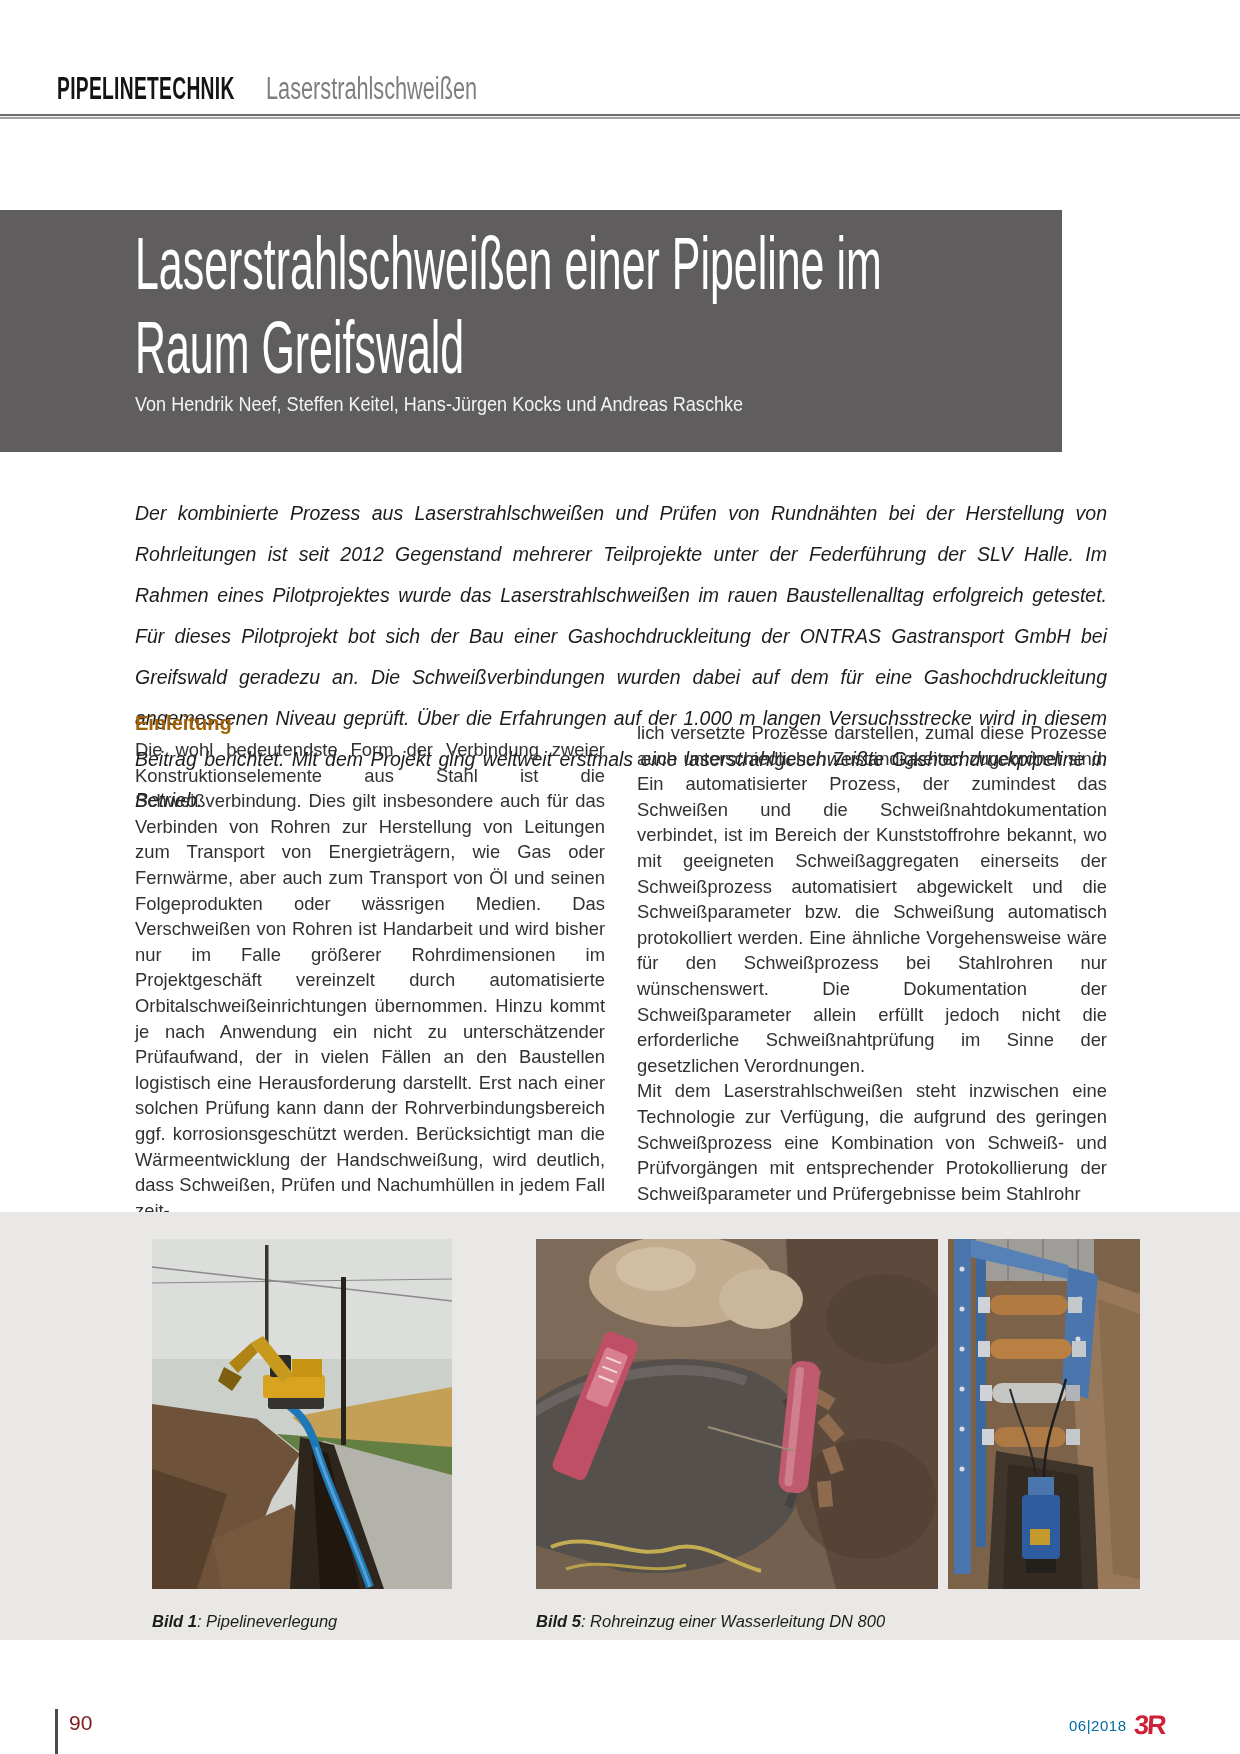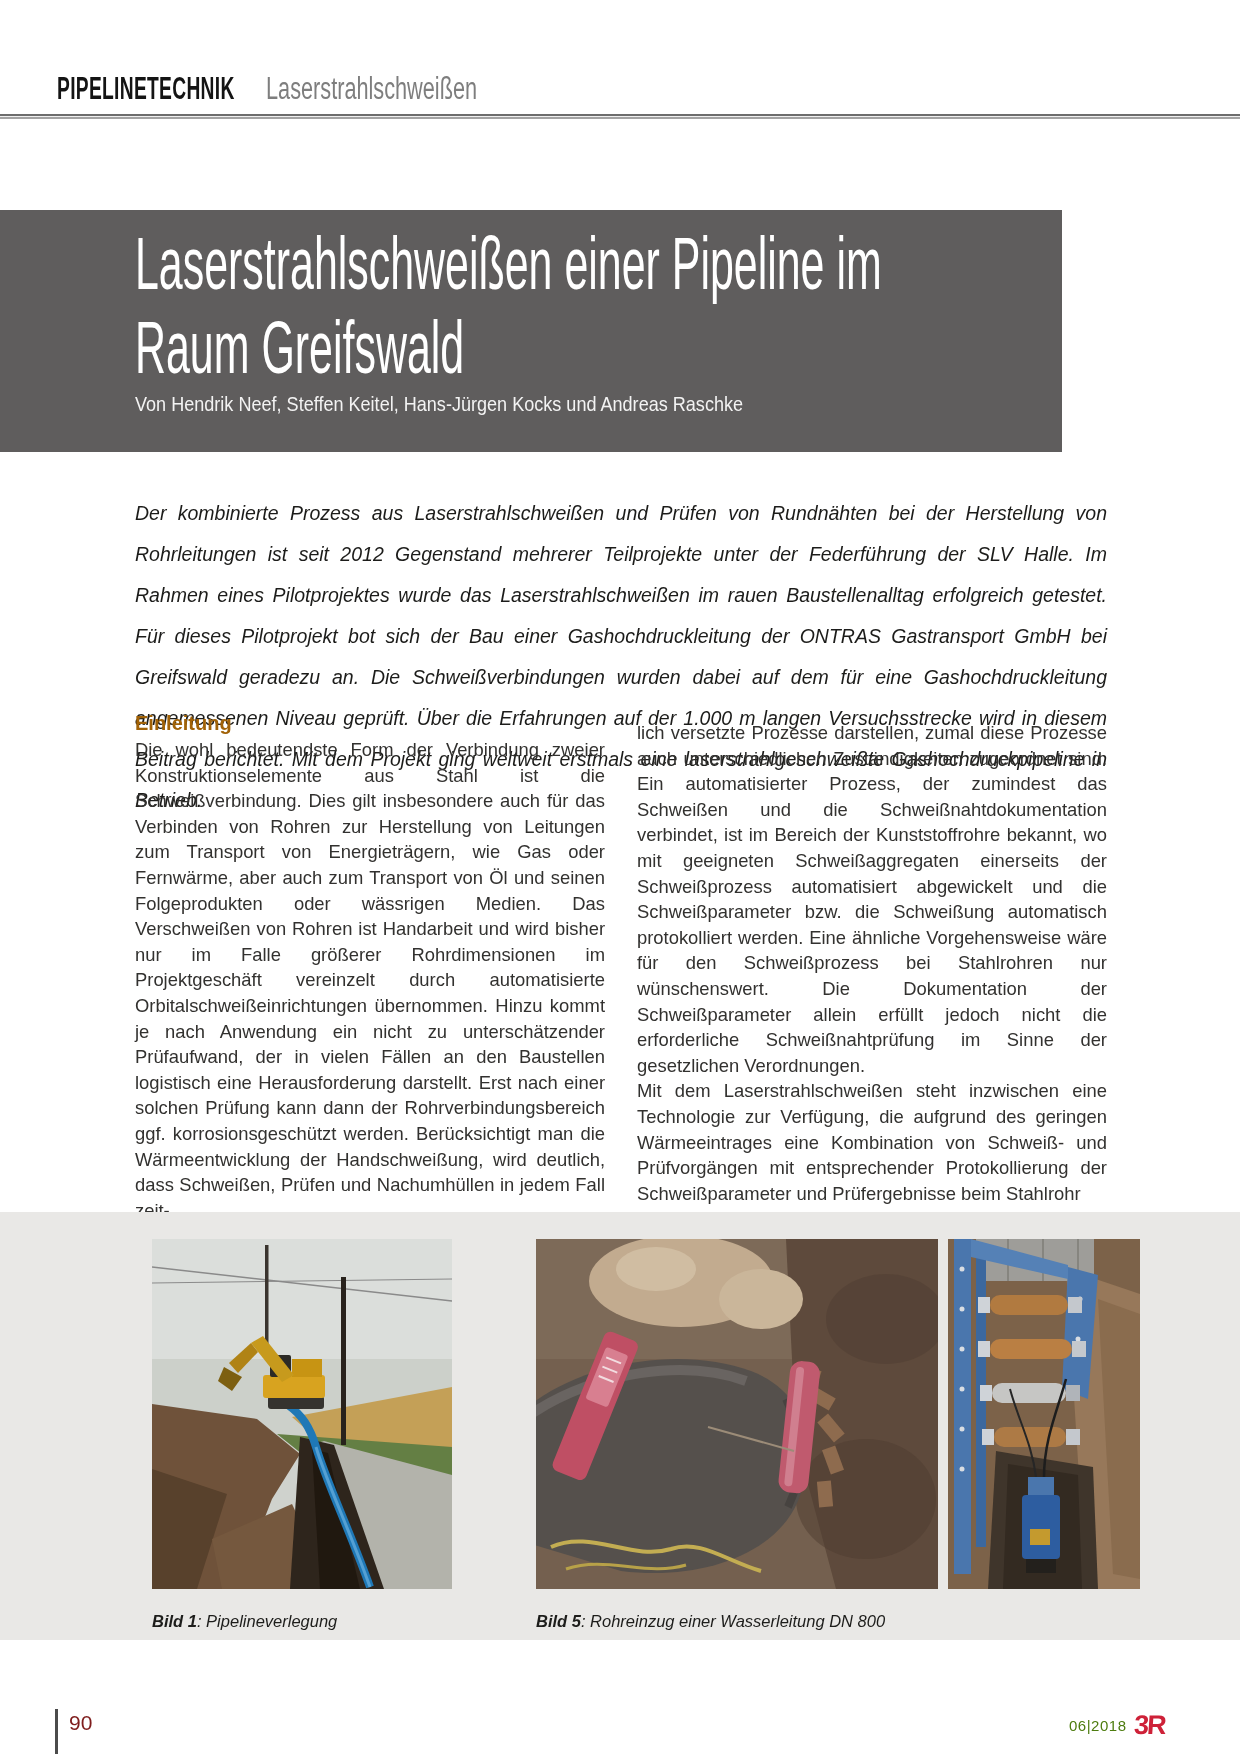--- a/index.html
+++ b/index.html
@@ -42,21 +42,21 @@
   .photo3{left:948px;width:192px;height:350px;}
   .caption{position:absolute;top:400px;margin:0;font-style:italic;font-size:16.5px;color:#1d1d1b;}
   .cap1{left:152px;}
   .cap2{left:536px;}
   .caption b{font-weight:700;}
 
   
   .page-num-bar{position:absolute;left:55px;top:1697px;width:3px;height:57px;background:#4b4b4b;}
   .page-num{position:absolute;left:69px;top:1699px;font-size:21px;color:#7f1d1d;}
   .footer-right{position:absolute;right:75px;top:1700px;display:flex;align-items:center;gap:8px;}
-  .issue{font-size:15px;color:#4d7c0f;letter-spacing:0.5px;}
+  .issue{font-size:15px;color:#0369a1;letter-spacing:0.5px;}
   .journal-logo{font-size:27px;font-weight:900;color:#ce2138;letter-spacing:-2px;transform:skewX(-4deg);line-height:1;}
 </style>
 </head>
 <body>
 
 <div class="page">
 
   <span class="kicker-section">PIPELINETECHNIK</span>
   <span class="kicker-topic">Laserstrahlschweißen</span>
   <div class="header-rule"></div>
@@ -71,21 +71,21 @@
 
   <p class="abstract">Der kombinierte Prozess aus Laserstrahlschweißen und Prüfen von Rundnähten bei der Herstellung von Rohrleitungen ist seit 2012 Gegenstand mehrerer Teilprojekte unter der Federführung der SLV Halle. Im Rahmen eines Pilotprojektes wurde das Laserstrahlschweißen im rauen Baustellenalltag erfolgreich getestet. Für dieses Pilotprojekt bot sich der Bau einer Gashochdruckleitung der ONTRAS Gastransport GmbH bei Greifswald geradezu an. Die Schweißverbindungen wurden dabei auf dem für eine Gashochdruckleitung angemessenen Niveau geprüft. Über die Erfahrungen auf der 1.000 m langen Versuchsstrecke wird in diesem Beitrag berichtet. Mit dem Projekt ging weltweit erstmals eine laserstrahlgeschweißte Gashochdruckpipeline in Betrieb.</p>
 
   <div class="columns">
     <div class="col">
       <h2 class="h-einleitung">Einleitung</h2>
       <p>Die wohl bedeutendste Form der Verbindung zweier Konstruktionselemente aus Stahl ist die Schweißverbindung. Dies gilt insbesondere auch für das Verbinden von Rohren zur Herstellung von Leitungen zum Transport von Energieträgern, wie Gas oder Fernwärme, aber auch zum Transport von Öl und seinen Folgeprodukten oder wässrigen Medien. Das Verschweißen von Rohren ist Handarbeit und wird bisher nur im Falle größerer Rohrdimensionen im Projektgeschäft vereinzelt durch automatisierte Orbitalschweißeinrichtungen übernommen. Hinzu kommt je nach Anwendung ein nicht zu unterschätzender Prüfaufwand, der in vielen Fällen an den Baustellen logistisch eine Herausforderung darstellt. Erst nach einer solchen Prüfung kann dann der Rohrverbindungsbereich ggf. korrosionsgeschützt werden. Berücksichtigt man die Wärmeentwicklung der Handschweißung, wird deutlich, dass Schweißen, Prüfen und Nachumhüllen in jedem Fall zeit-</p>
     </div>
     <div class="col col-right">
       <p>lich versetzte Prozesse darstellen, zumal diese Prozesse auch unterschiedlichen Zuständigkeiten zugeordnet sind. Ein automatisierter Prozess, der zumindest das Schweißen und die Schweißnahtdokumentation verbindet, ist im Bereich der Kunststoffrohre bekannt, wo mit geeigneten Schweißaggregaten einerseits der Schweißprozess automatisiert abgewickelt und die Schweißparameter bzw. die Schweißung automatisch protokolliert werden. Eine ähnliche Vorgehensweise wäre für den Schweißprozess bei Stahlrohren nur wünschenswert. Die Dokumentation der Schweißparameter allein erfüllt jedoch nicht die erforderliche Schweißnahtprüfung im Sinne der gesetzlichen Verordnungen.</p>
-      <p>Mit dem Laserstrahlschweißen steht inzwischen eine Technologie zur Verfügung, die aufgrund des geringen Wärmeeintrages eine Kombination von Schweiß- und Prüfvorgängen mit entsprechender Protokollierung der Schweißparameter und Prüfergebnisse beim Stahlrohr</p>
+      <p>Mit dem Laserstrahlschweißen steht inzwischen eine Technologie zur Verfügung, die aufgrund des geringen Schweißprozess eine Kombination von Schweiß- und Prüfvorgängen mit entsprechender Protokollierung der Schweißparameter und Prüfergebnisse beim Stahlrohr</p>
     </div>
   </div>
 
   <section class="figure-band">
 
     <div class="photo photo1">
       <svg viewBox="0 0 300 350" preserveAspectRatio="none" aria-hidden="true">
         <rect width="300" height="350" fill="#cfd2cd"></rect>
         <rect width="300" height="120" fill="#dbdedb"></rect>
         <rect y="120" width="300" height="80" fill="#ccd0ca"></rect>

